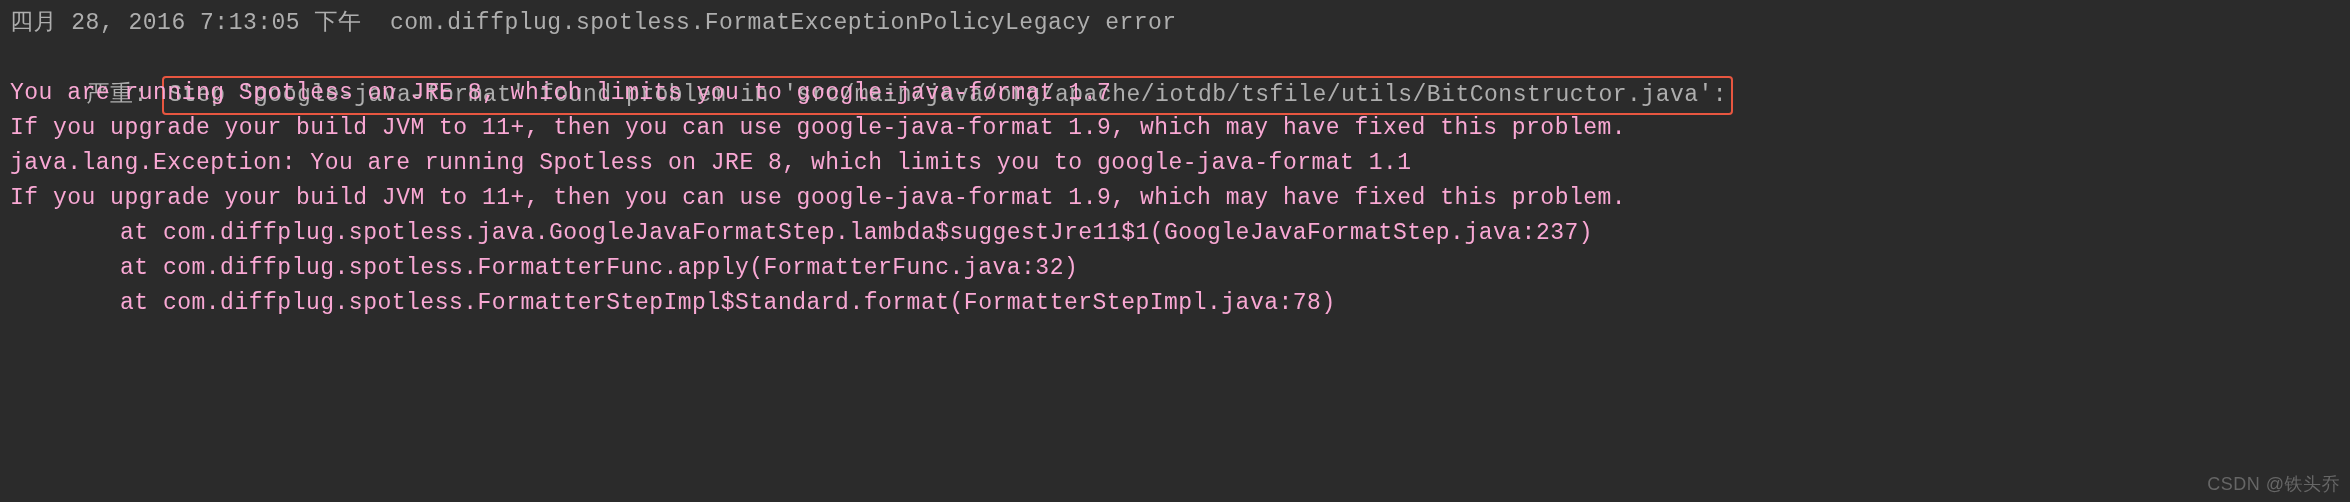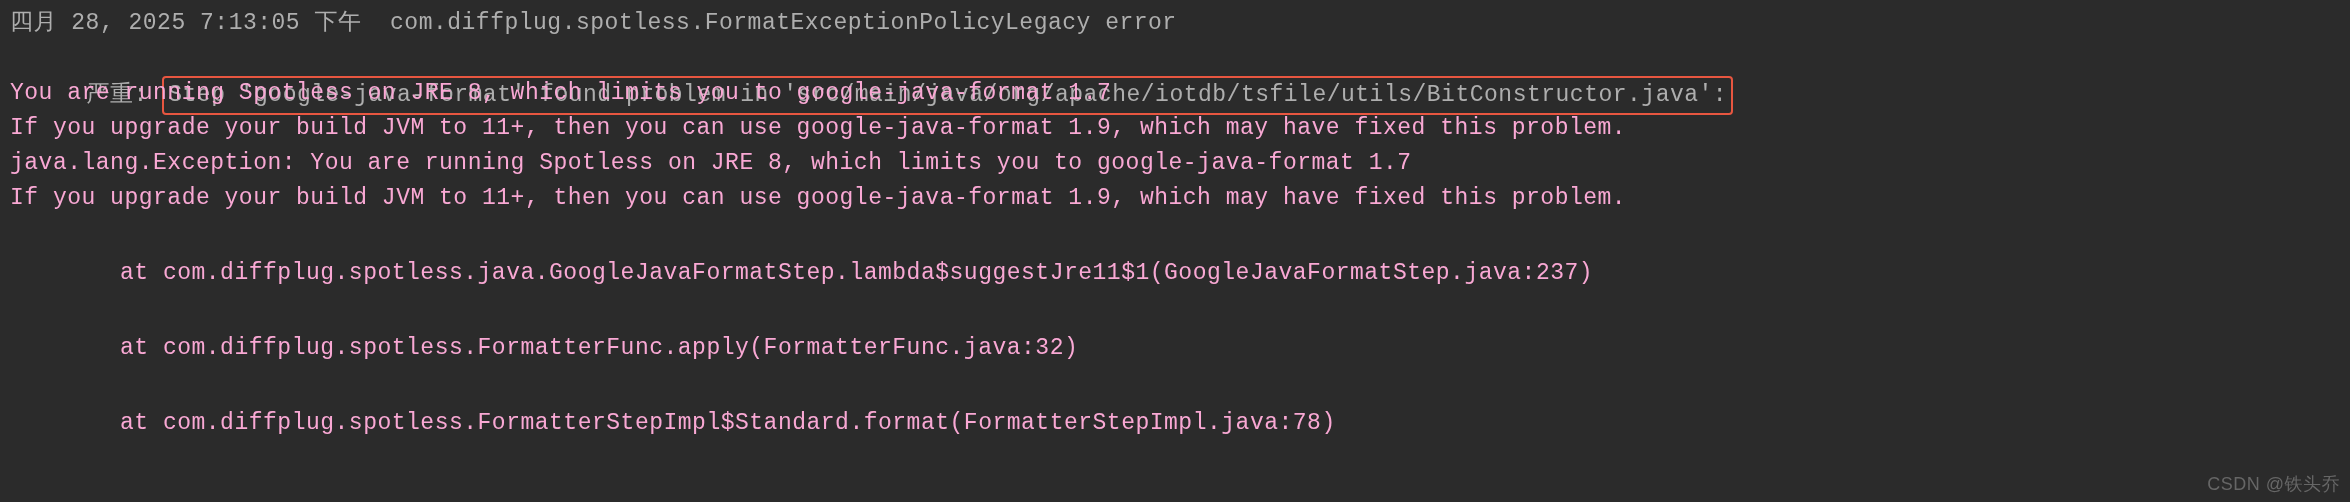--- a/index.html
+++ b/index.html
@@ -36,41 +36,40 @@
       border-radius: 4px;
       padding: 0 4px;
       color: #aeaeae;
       display: inline-block;
     }
     .body-text {
       color: #f9a8d4;
     }
     .indent {
       padding-left: 110px;
-      margin-top: 40px;
     }
     .watermark {
       position: fixed;
       bottom: 4px;
       right: 10px;
       font-size: 18px;
       color: #666;
       font-family: sans-serif;
     }
   </style>
 </head>
 <body>
 
-<div class="line timestamp-line">四月 28, 2025 7:13:05 下午  com.diffplug.spotless.FormatExceptionPolicyLegacy error</div>
+<div class="line timestamp-line">四月 28, 2016 7:13:05 下午  com.diffplug.spotless.FormatExceptionPolicyLegacy error</div>
 
 <div class="line">
   <span class="error-prefix">严重: </span><span class="highlight-box">Step 'google-java-format' found problem in 'src/main/java/org/apache/iotdb/tsfile/utils/BitConstructor.java':</span>
 </div>
 
 <div class="line body-text">You are running Spotless on JRE 8, which limits you to google-java-format 1.7</div>
 <div class="line body-text">If you upgrade your build JVM to 11+, then you can use google-java-format 1.9, which may have fixed this problem.</div>
-<div class="line body-text">java.lang.Exception: You are running Spotless on JRE 8, which limits you to google-java-format 1.7</div>
+<div class="line body-text">java.lang.Exception: You are running Spotless on JRE 8, which limits you to google-java-format 1.1</div>
 <div class="line body-text">If you upgrade your build JVM to 11+, then you can use google-java-format 1.9, which may have fixed this problem.</div>
 <div class="line body-text indent">at com.diffplug.spotless.java.GoogleJavaFormatStep.lambda$suggestJre11$1(GoogleJavaFormatStep.java:237)</div>
 <div class="line body-text indent">at com.diffplug.spotless.FormatterFunc.apply(FormatterFunc.java:32)</div>
 <div class="line body-text indent">at com.diffplug.spotless.FormatterStepImpl$Standard.format(FormatterStepImpl.java:78)</div>
 
 <div class="watermark">CSDN @铁头乔</div>
 
 </body></html>

